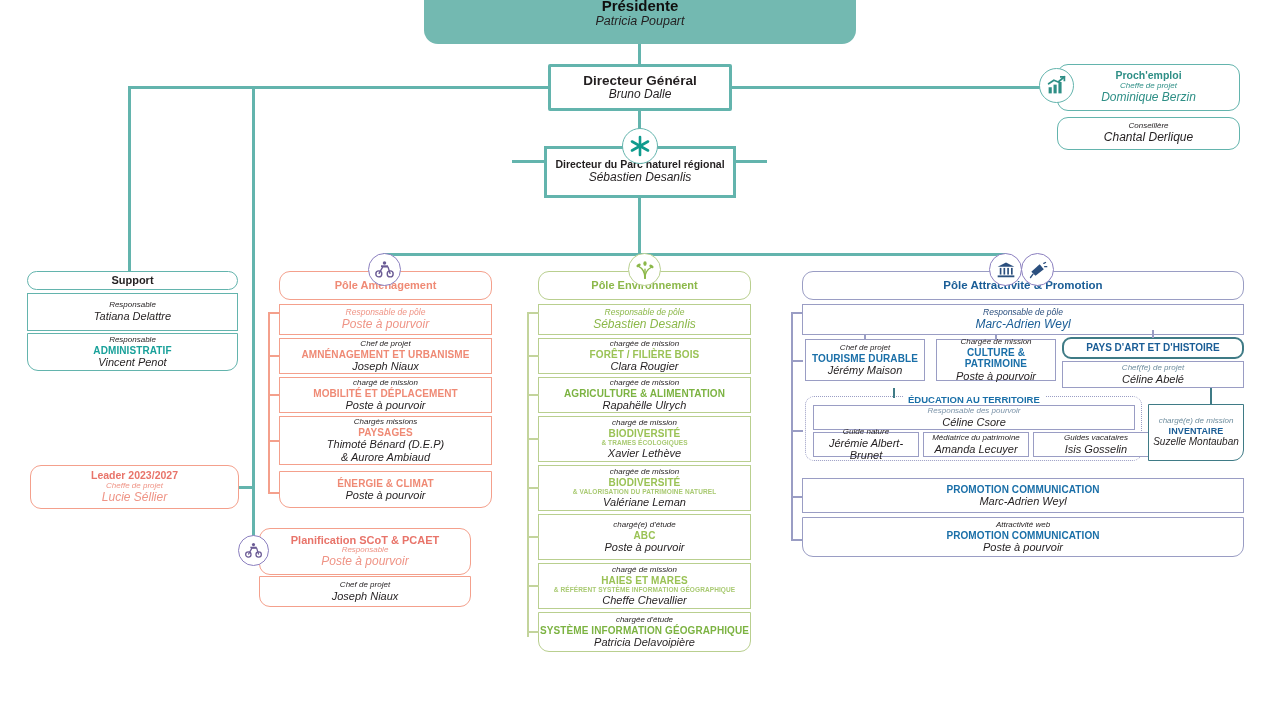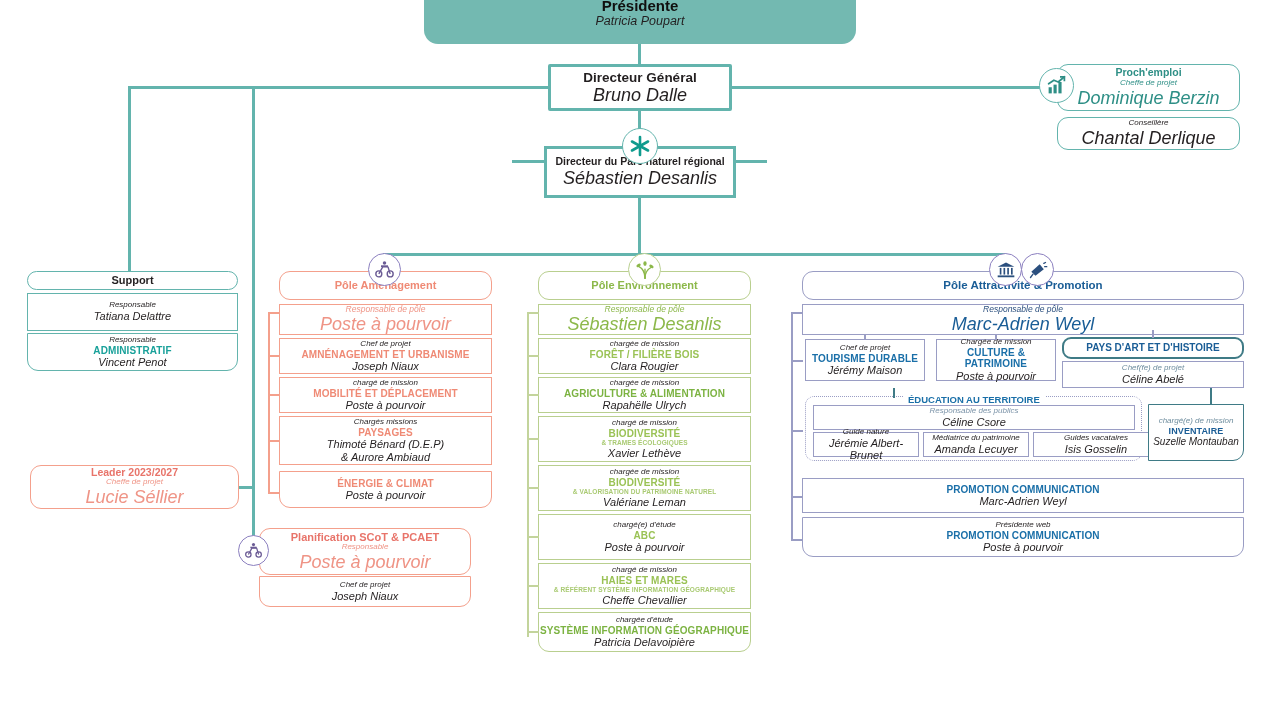--- a/index.html
+++ b/index.html
@@ -6,21 +6,21 @@
   body{width:1280px;height:715px;position:relative;overflow:hidden;
        font-family:"Liberation Sans", sans-serif;color:#231f20;}
 
   
   .box{position:absolute;box-sizing:border-box;background:#fff;
        display:flex;flex-direction:column;align-items:center;justify-content:center;
        text-align:center;line-height:1.12;}
   .role{font-style:italic;font-size:8px;}
   .dept{font-weight:bold;font-size:10px;letter-spacing:.1px;}
   .dept2{font-weight:bold;font-size:6.5px;letter-spacing:.1px;}
-  .pers{font-style:italic;font-size:18px;color:#231f20;}
+  .pers{font-style:italic;font-size:12px;color:#231f20;}
   .persS{font-style:italic;font-size:11px;color:#231f20;}
   .hdr{font-weight:bold;font-size:11px;}
 
   
   .teal{--c:#63b4ad;}
   .coral{--c:#f4a08c;}
   .green{--c:#b9cf8f;}
   .blue{--c:#9a9dc4;}
 
   .rnd{border:1.4px solid var(--c);border-radius:11px;}
@@ -300,21 +300,21 @@
 <div class="box blue sq" style="left:1062px;top:361px;width:182px;height:27px;">
   <div class="role" style="color:#6e8d9e;">Chef(fe) de projet</div>
   <div class="persS">Céline Abelé</div>
 </div>
 
 <div class="dotted" style="left:805px;top:396px;width:337px;height:65px;"></div>
 <div style="position:absolute;left:903px;top:389px;background:#fff;padding:0 5px;">
   <span class="hdr" style="color:#1a6fa8;font-size:9.5px;">ÉDUCATION AU TERRITOIRE</span>
 </div>
 <div class="box blue sq" style="left:813px;top:405px;width:322px;height:25px;">
-  <div class="role" style="color:#7b93a8;">Responsable des publics</div>
+  <div class="role" style="color:#7b93a8;">Responsable des pourvoir</div>
   <div class="persS">Céline Csore</div>
 </div>
 <div class="box blue sq" style="left:813px;top:432px;width:106px;height:25px;">
   <div class="role">Guide nature</div>
   <div class="persS">Jérémie Albert-Brunet</div>
 </div>
 <div class="box blue sq" style="left:923px;top:432px;width:106px;height:25px;">
   <div class="role">Médiatrice du patrimoine</div>
   <div class="persS">Amanda Lecuyer</div>
 </div>
@@ -327,21 +327,21 @@
   <div class="role" style="color:#6e8d9e;">chargé(e) de mission</div>
   <div class="dept" style="color:#1a5d96;font-size:9px;">INVENTAIRE</div>
   <div class="persS" style="font-size:10px;">Suzelle Montauban</div>
 </div>
 
 <div class="box blue sq" style="left:802px;top:478px;width:442px;height:35px;">
   <div class="dept" style="color:#1a6fa8;">PROMOTION COMMUNICATION</div>
   <div class="persS">Marc-Adrien Weyl</div>
 </div>
 <div class="box blue botrnd" style="left:802px;top:517px;width:442px;height:40px;">
-  <div class="role">Présidente web</div>
+  <div class="role">Attractivité web</div>
   <div class="dept" style="color:#1a6fa8;">PROMOTION COMMUNICATION</div>
   <div class="persS">Poste à pourvoir</div>
 </div>
 
 <div class="lnb" style="left:791px;top:312px;width:1.5px;height:228px;"></div>
 <div class="lnb" style="left:791px;top:312px;width:12px;height:1.5px;"></div>
 <div class="lnb" style="left:791px;top:360px;width:12px;height:1.5px;"></div>
 <div class="lnb" style="left:791px;top:430px;width:12px;height:1.5px;"></div>
 <div class="lnb" style="left:791px;top:496px;width:12px;height:1.5px;"></div>
 <div class="lnb" style="left:791px;top:539px;width:12px;height:1.5px;"></div>

